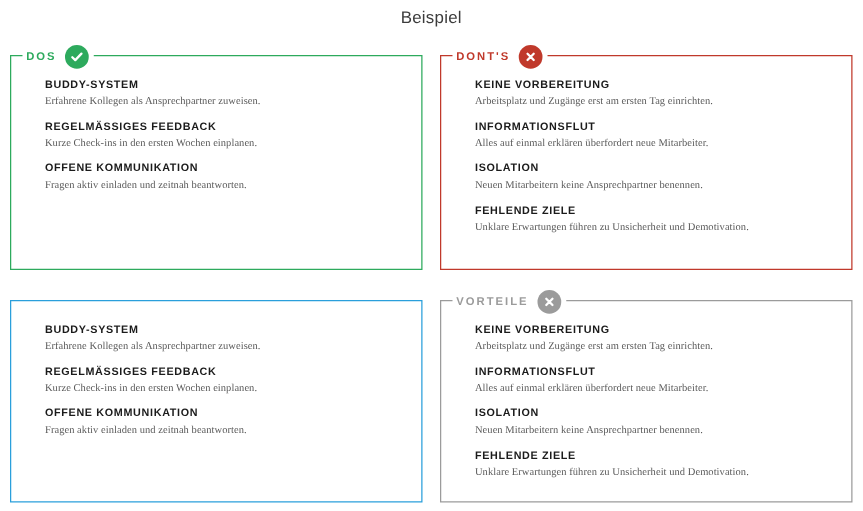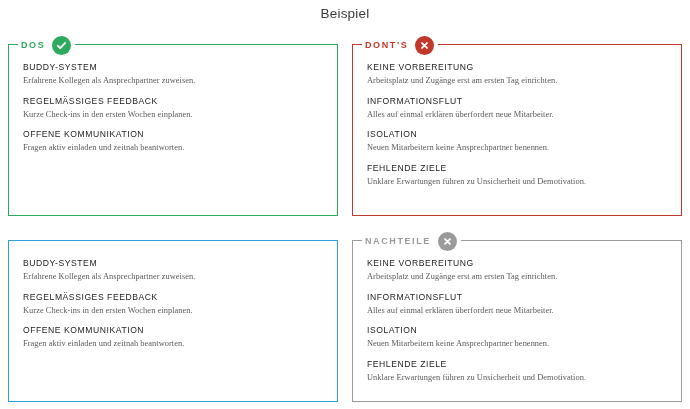--- a/index.html
+++ b/index.html
@@ -40,21 +40,21 @@
     grid-template-columns: 330px 330px;
     grid-template-rows: 172px 162px;
     column-gap: 14px;
     row-gap: 24px;
   }
   .card {
     position: relative;
     box-sizing: border-box;
     border: 1.5px solid #cccccc;
     background: #ffffff;
-    padding: 17px 14px 10px 14px;
+    padding: 17px 14px 10px 27px;
   }
   .card.green  { border-color: #2daa5d; }
   .card.red    { border-color: #c0392b; }
   .card.blue   { border-color: #2a9fdb; }
   .card.gray   { border-color: #9b9b9b; }
 
   
   .card-legend {
     position: absolute;
     top: -9px;
@@ -90,21 +90,21 @@
   .green .badge { background: #2daa5d; }
   .red   .badge { background: #c0392b; }
   .blue  .badge { background: #2a9fdb; }
   .gray  .badge { background: #9b9b9b; }
   .badge svg { display: block; }
 
   .entry { margin-bottom: 9px; }
   .entry:last-child { margin-bottom: 0; }
   .entry-title {
     font-size: 8.6px;
-    font-weight: 400;
+    font-weight: 700;
     color: #1b1b1b;
     letter-spacing: 0.55px;
     line-height: 1.3;
     margin-bottom: 2px;
   }
   .entry-desc {
     font-size: 8.4px;
     color: #5a5a5a;
     line-height: 1.35;
     letter-spacing: 0.05px;
@@ -183,21 +183,21 @@
         <div class="entry-desc">Kurze Check-ins in den ersten Wochen einplanen.</div>
       </div>
       <div class="entry">
         <div class="entry-title">OFFENE KOMMUNIKATION</div>
         <div class="entry-desc">Fragen aktiv einladen und zeitnah beantworten.</div>
       </div>
     </div>
 
     <div class="card gray">
       <div class="card-legend">
-        <span class="legend-label">NACHTEILE</span>
+        <span class="legend-label">VORTEILE</span>
         <span class="badge">
           <svg width="11" height="11" viewBox="0 0 12 12" aria-hidden="true">
             <path d="M3.3 3.3 L8.7 8.7 M8.7 3.3 L3.3 8.7" fill="none" stroke="#ffffff" stroke-width="2" stroke-linecap="round"></path>
           </svg>
         </span>
       </div>
 
       <div class="entry">
         <div class="entry-title">KEINE VORBEREITUNG</div>
         <div class="entry-desc">Arbeitsplatz und Zugänge erst am ersten Tag einrichten.</div>

